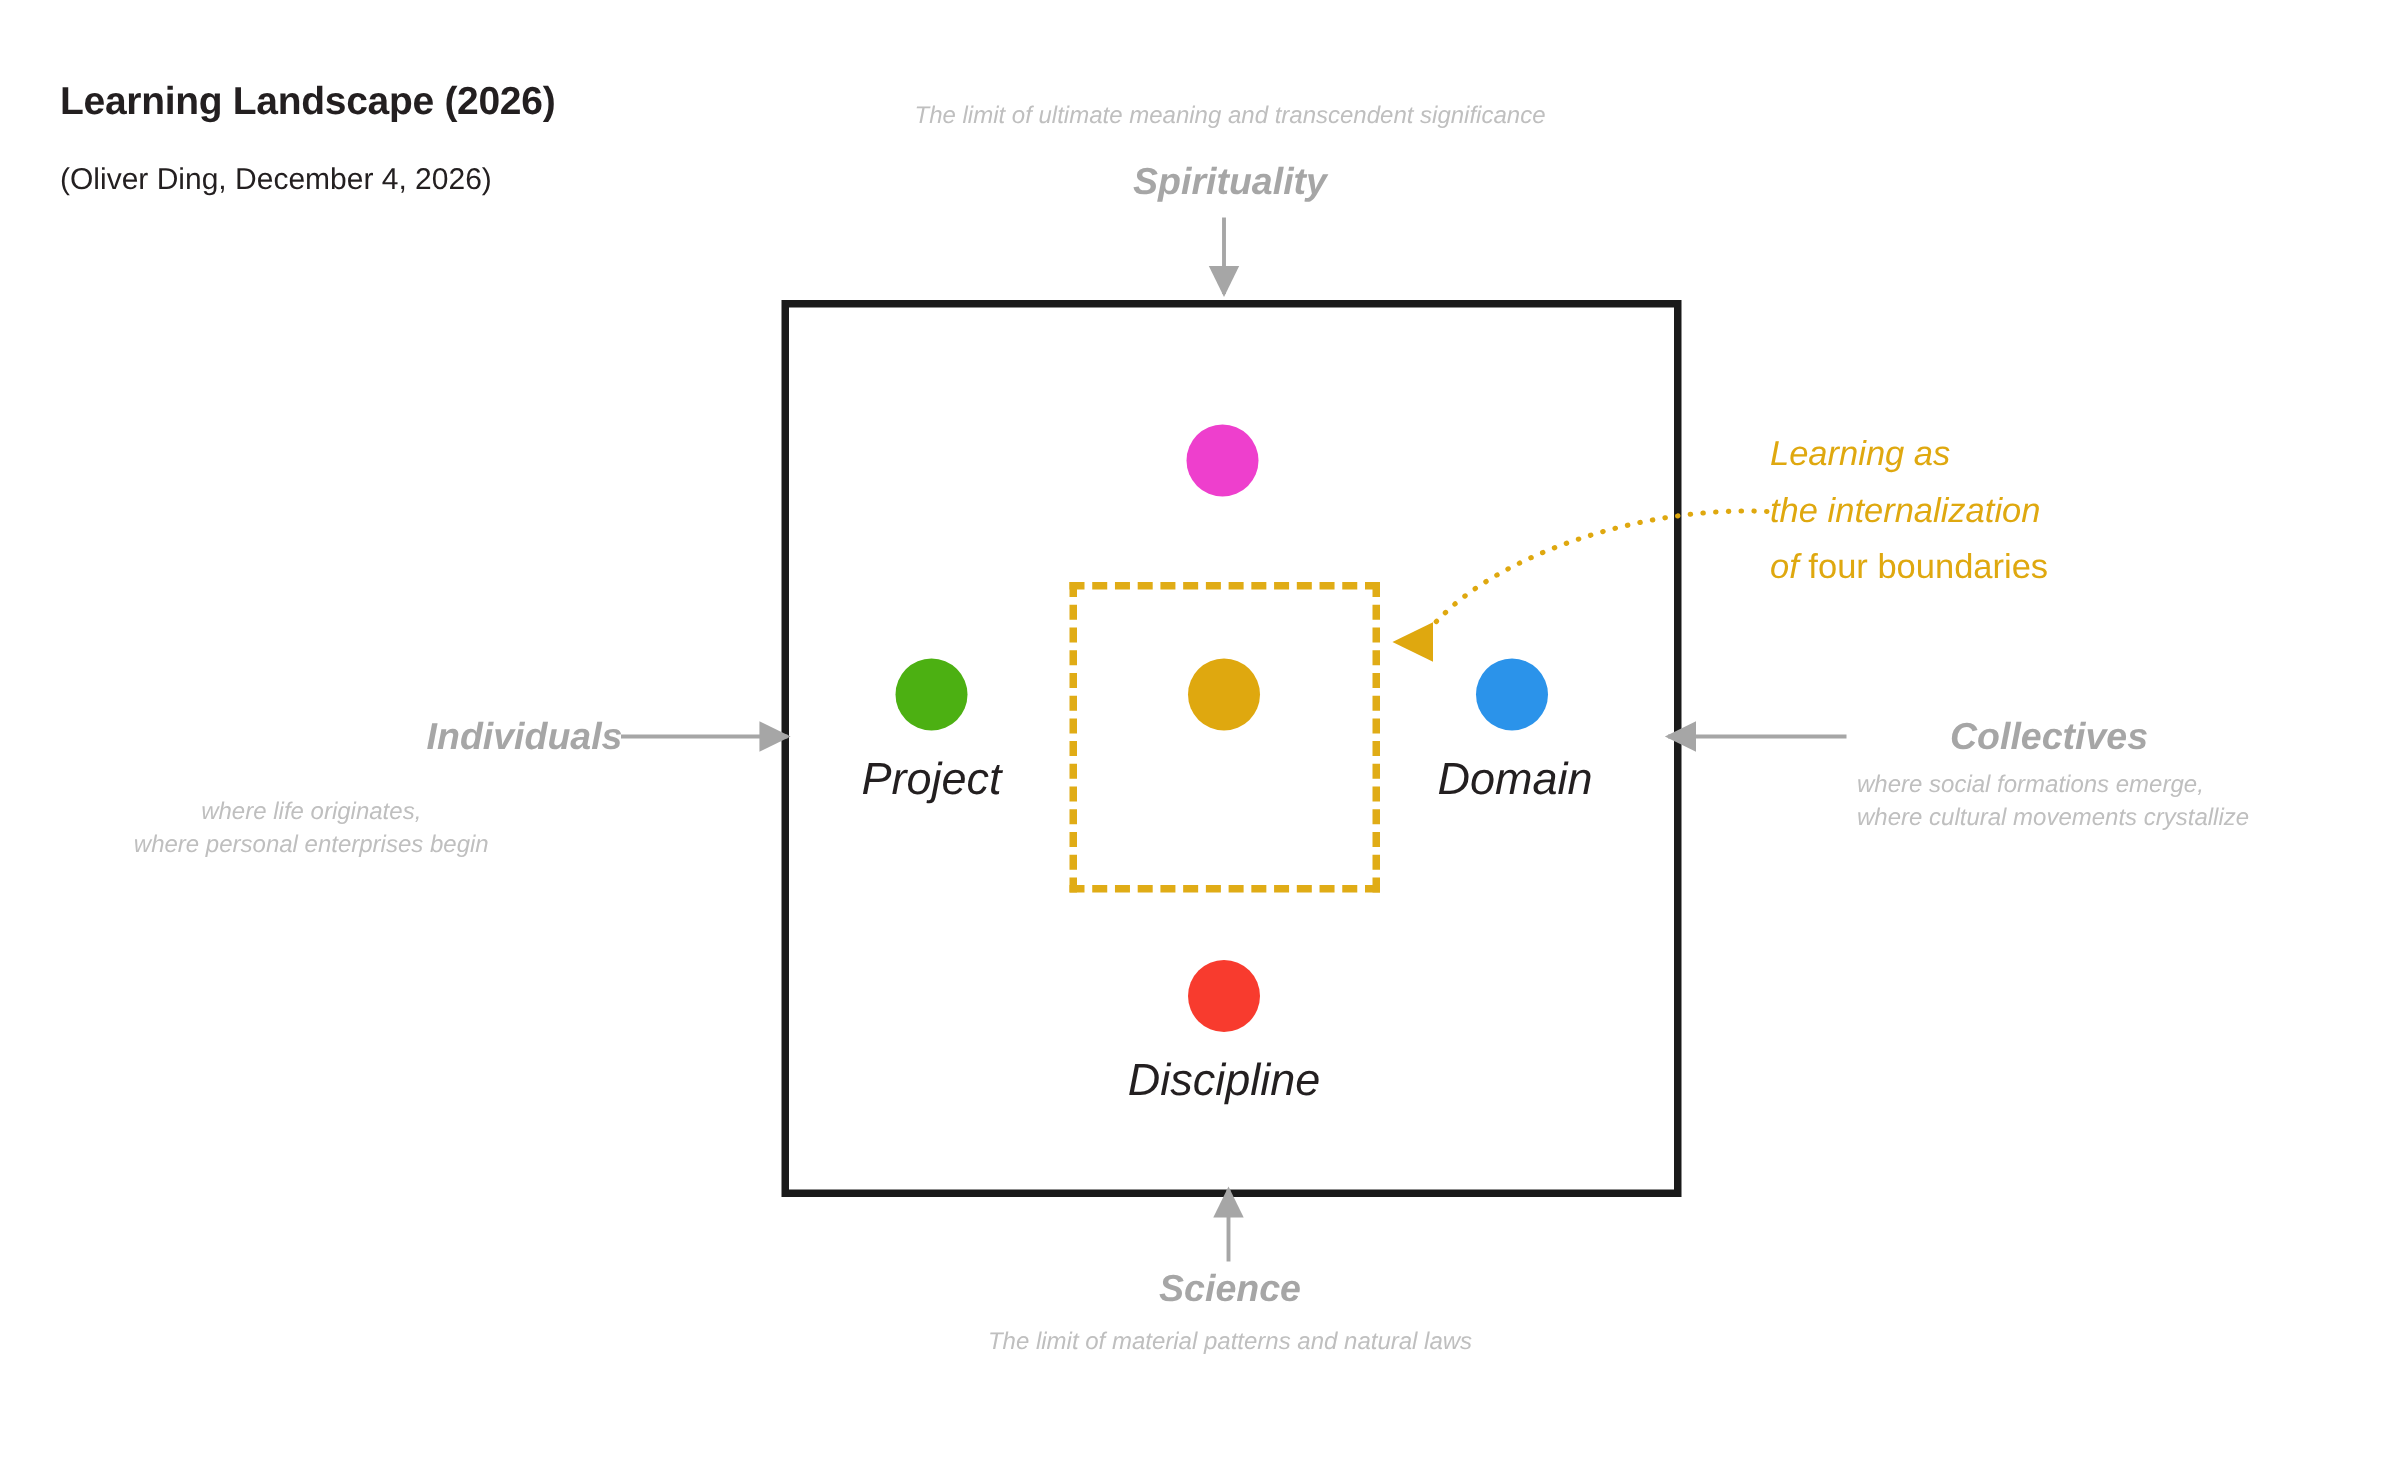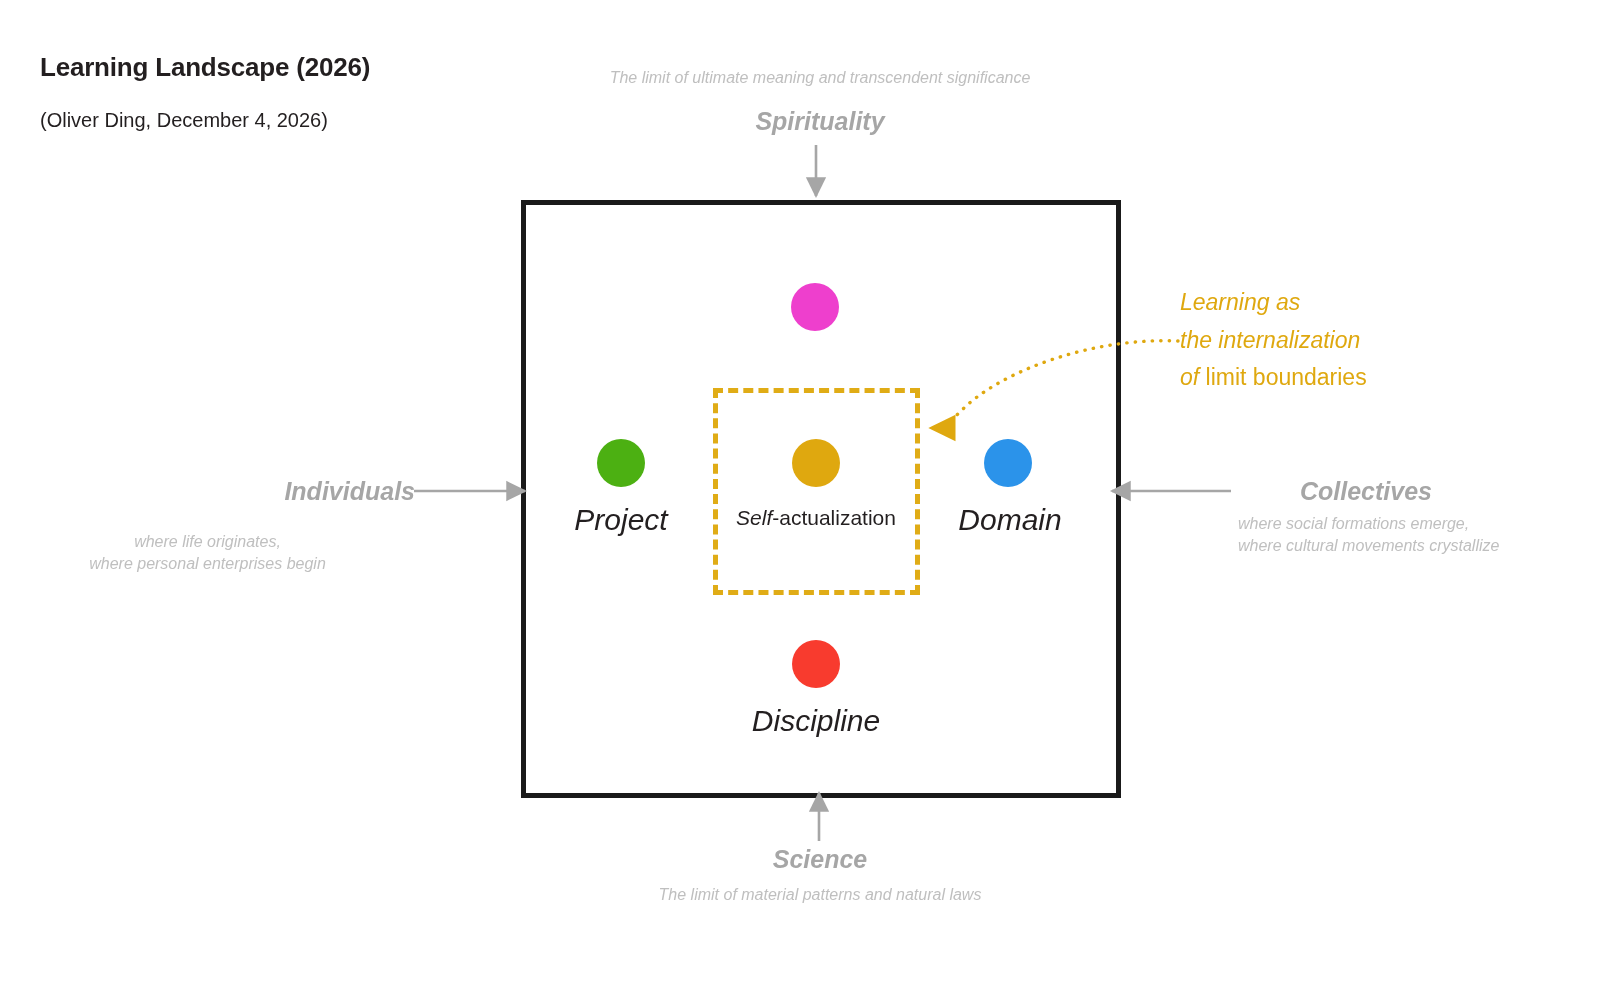--- a/index.html
+++ b/index.html
@@ -239,21 +239,20 @@
   <div id="landscape-box"></div>
 
   <div id="self-box"></div>
 
   <div class="node-dot" id="dot-narrative"></div>
 
   <div class="node-dot" id="dot-project"></div>
   <div class="node-label" id="label-project">Project</div>
 
   <div class="node-dot" id="dot-self"></div>
-  <div class="node-label" id="label-self"><span class="it">Self</span><span>-actualization</span></div>
 
   <div class="node-dot" id="dot-domain"></div>
   <div class="node-label" id="label-domain">Domain</div>
 
   <div class="node-dot" id="dot-discipline"></div>
   <div class="node-label" id="label-discipline">Discipline</div>
 
   <div class="boundary-sub" id="spirituality-sub">The limit of ultimate meaning and transcendent significance</div>
   <div class="boundary-name" id="science-name">Science</div>
 
@@ -262,21 +261,21 @@
 
   <div class="boundary-name" id="individuals-name">Individuals</div>
   <div class="boundary-sub" id="individuals-sub"><span>where life originates,</span><br><span>where personal enterprises begin</span></div>
 
   <div class="boundary-name" id="collectives-name">Collectives</div>
   <div class="boundary-sub" id="collectives-sub"><span>where social formations emerge,</span><br><span>where cultural movements crystallize</span></div>
 
   <div id="callout-learning">
     <span>Learning as</span><br>
     <span>the internalization</span><br>
-    <span>of </span><span class="upright">limit boundaries</span>
+    <span>of </span><span class="upright">four boundaries</span>
   </div>
 
   <svg id="arrow-layer" viewBox="0 0 1600 982" xmlns="http://www.w3.org/2000/svg">
     <defs>
       <marker id="grey-head" markerWidth="9" markerHeight="9" refX="7.2" refY="4.5" orient="auto">
         <path d="M0,0.6 L8,4.5 L0,8.4 z" fill="#a6a6a6"></path>
       </marker>
       <marker id="gold-head" markerWidth="9" markerHeight="9" refX="7.5" refY="4.5" orient="auto">
         <path d="M0,0.6 L8,4.5 L0,8.4 z" fill="#dfa80f"></path>
       </marker>

